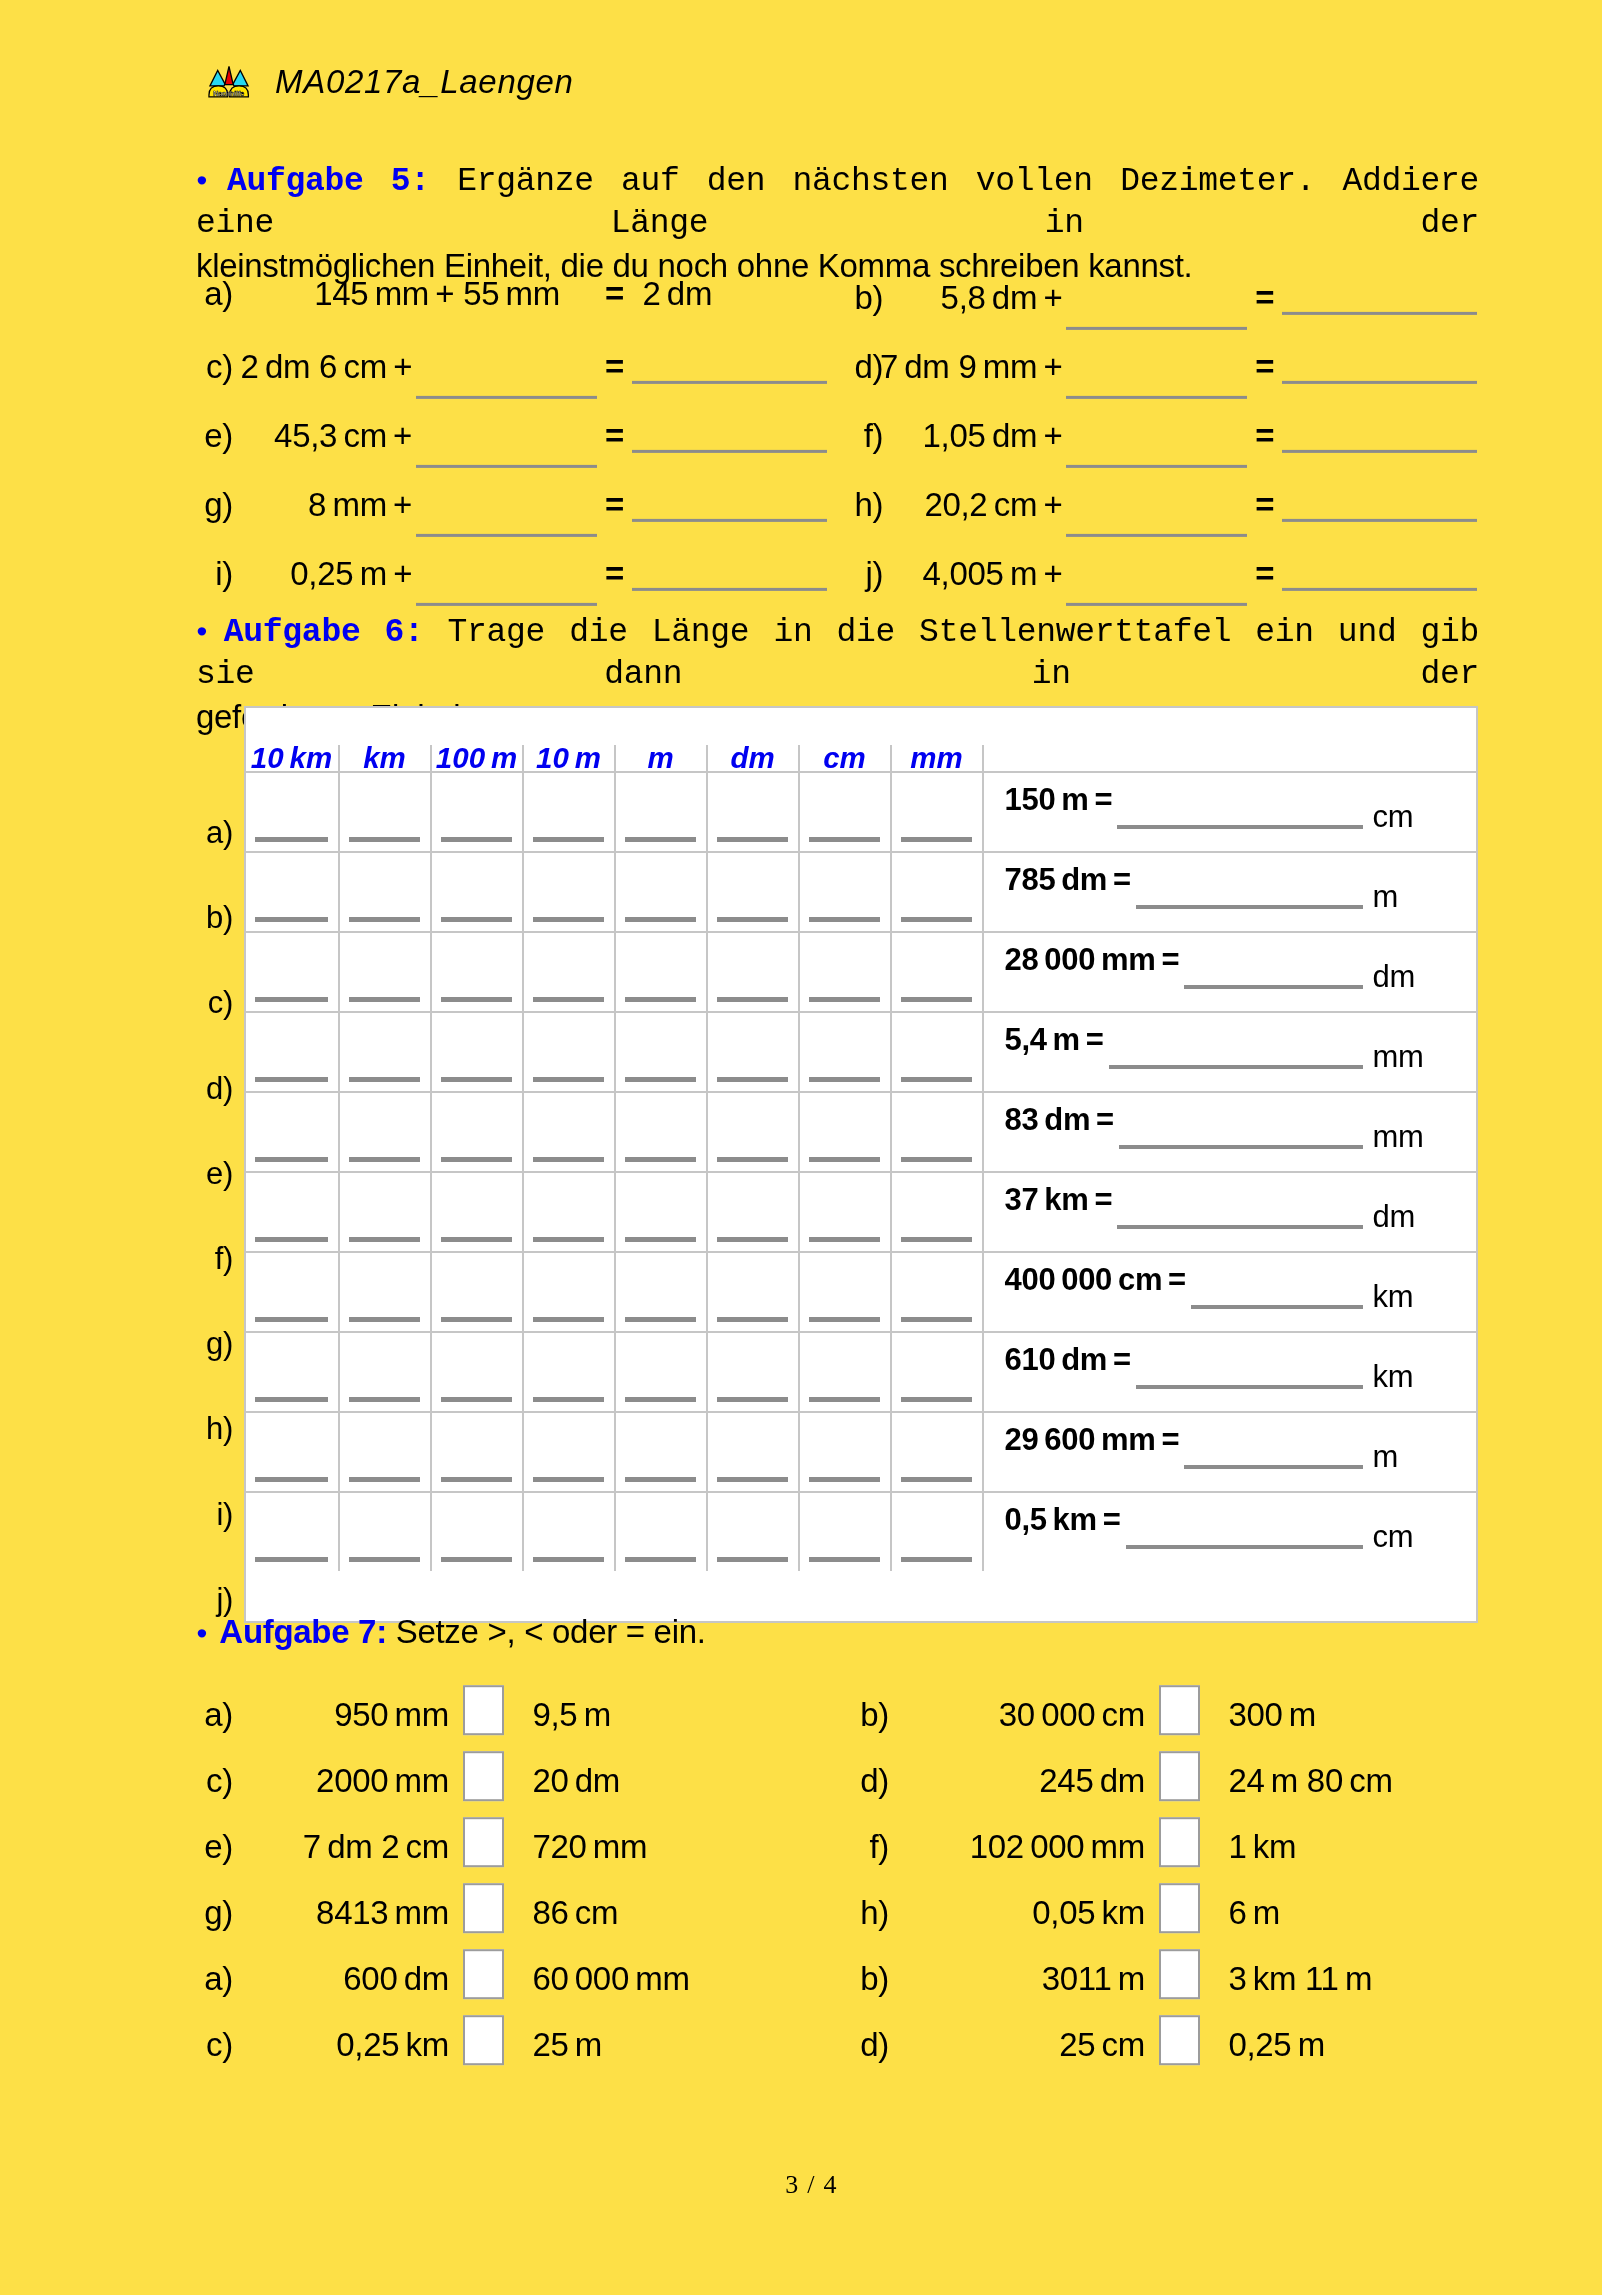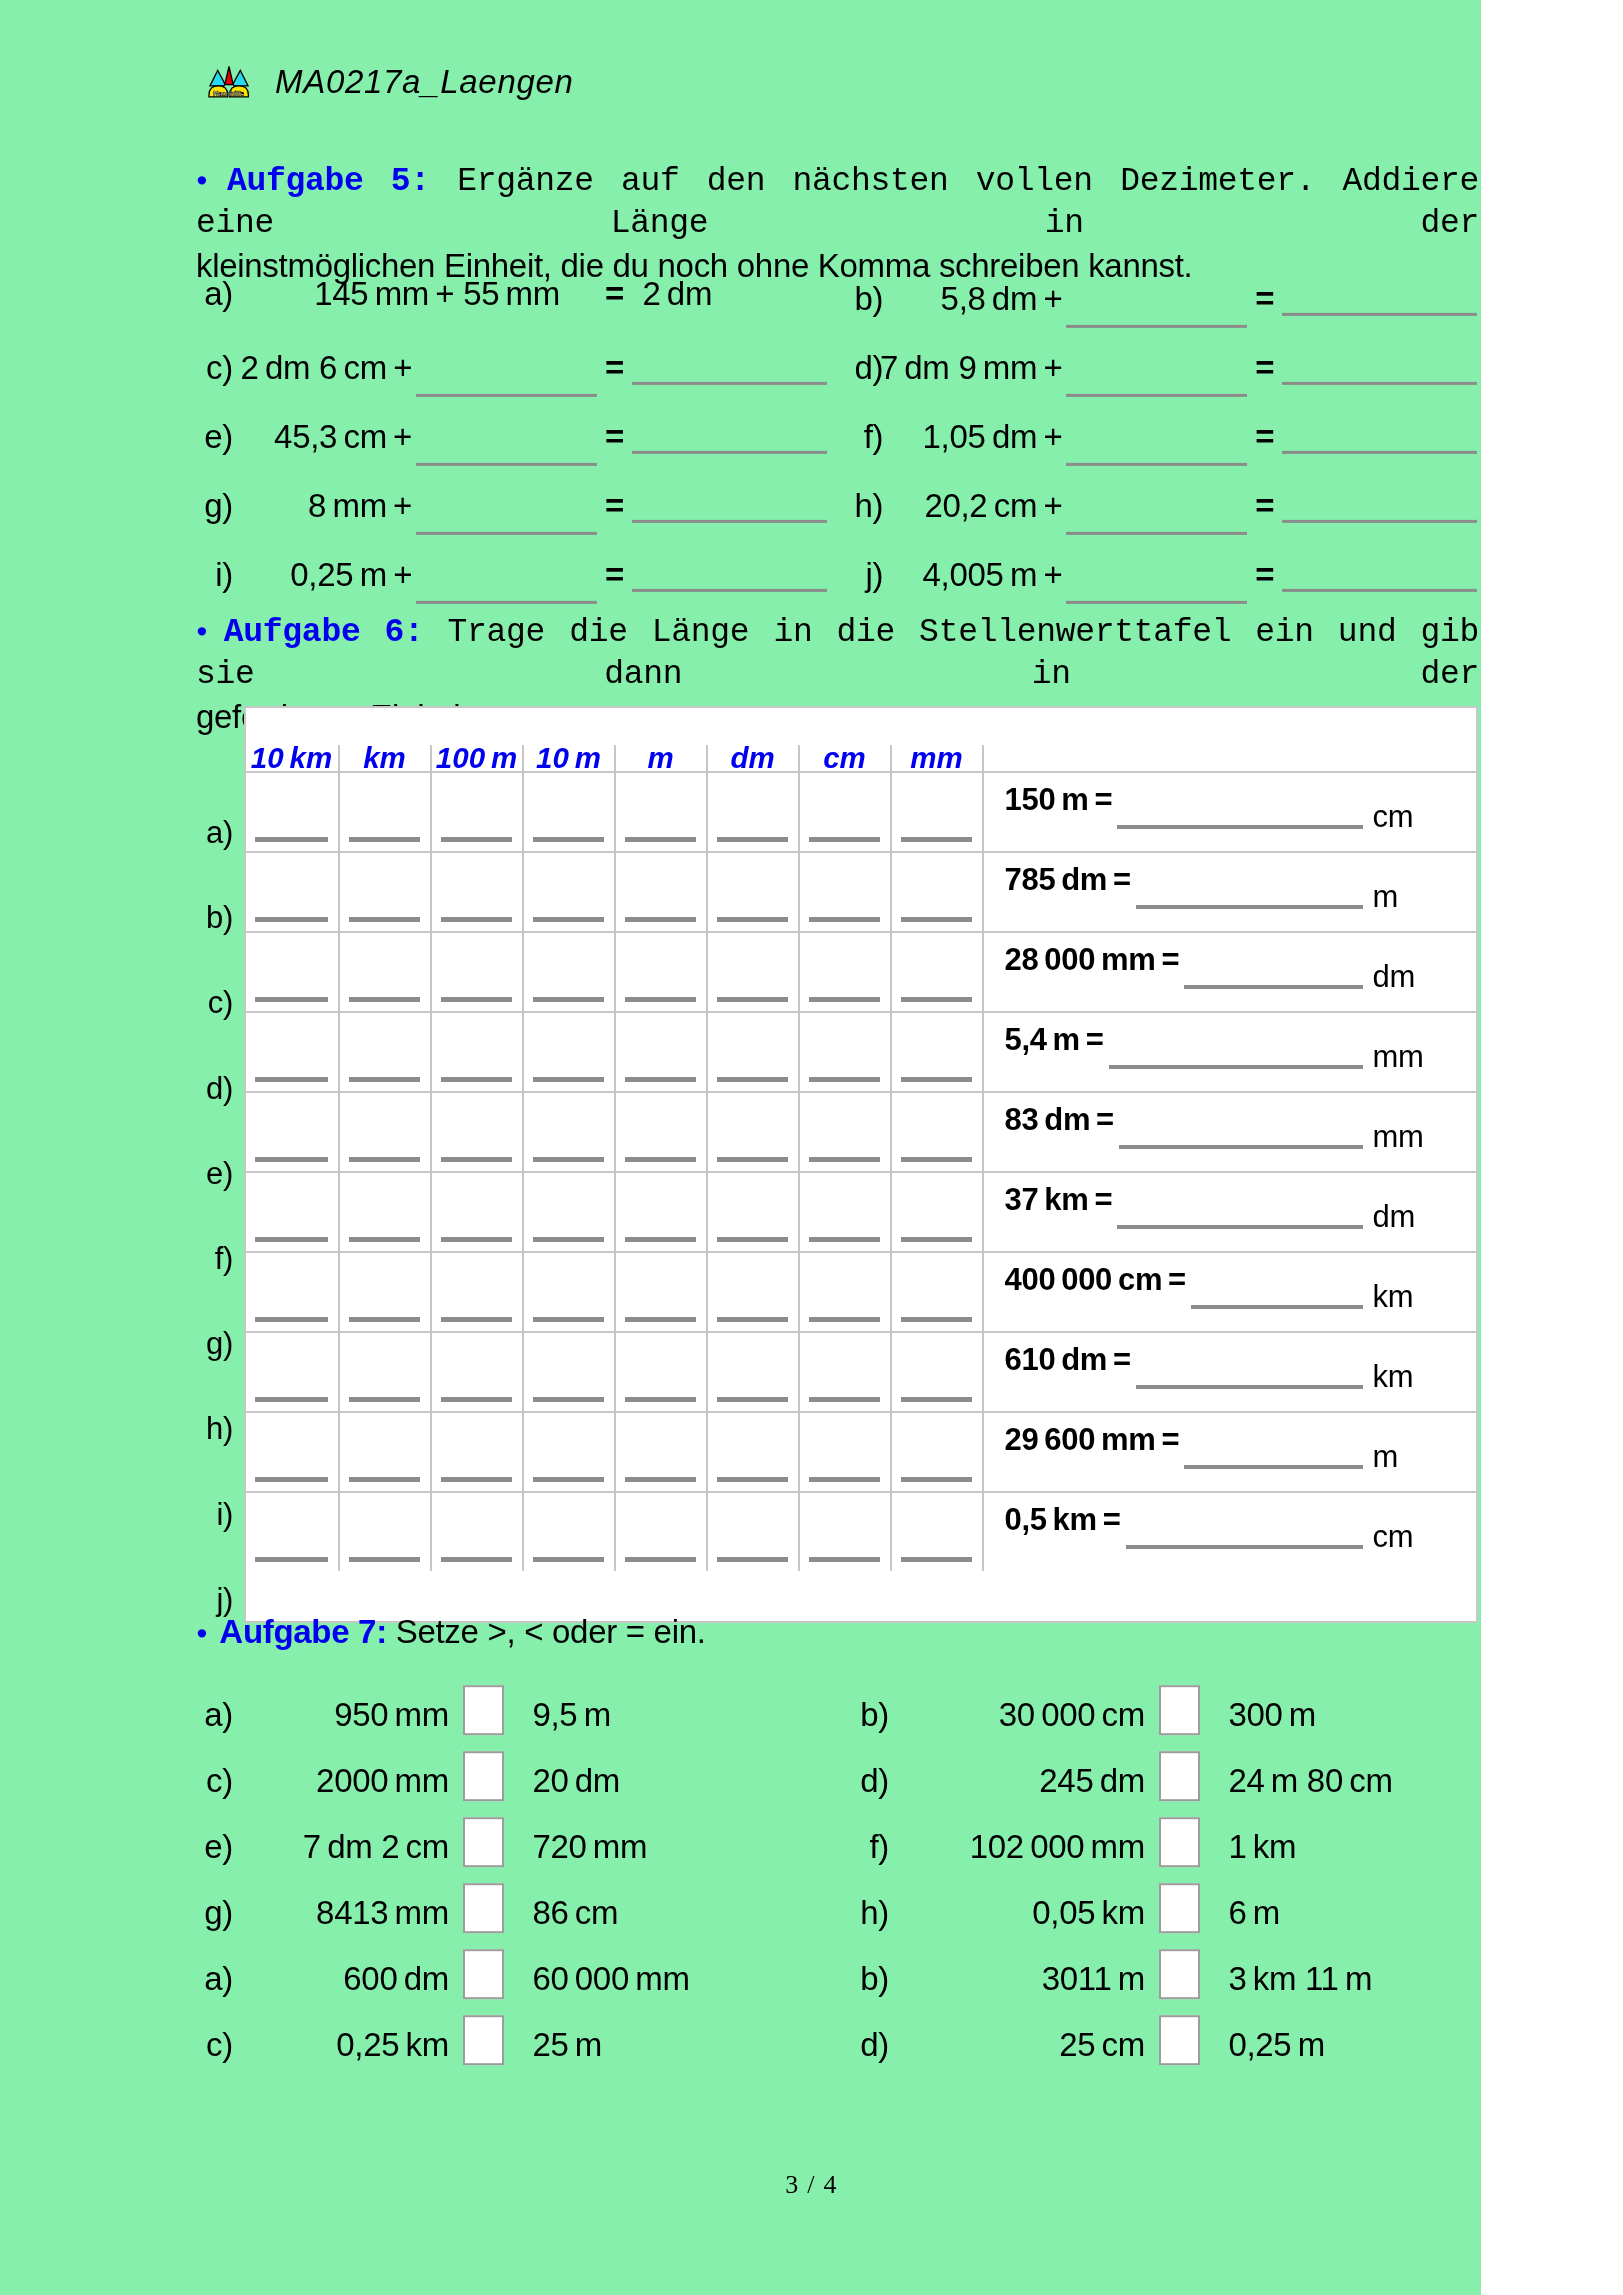--- a/index.html
+++ b/index.html
@@ -1,36 +1,36 @@
 <!DOCTYPE html>
 <html style="--accent: #0000f0; --line: #8c8c8c; --grid: #c6c6c6; --boxb: #9c9c9c;font-size:10.5px"><head>
 <meta charset="utf-8">
 <style>
   :root { --accent:#0000f0; --line:#8c8c8c; --grid:#c6c6c6; --boxb:#9c9c9c; }
   html,body{margin:0;padding:0;background:#ffffff;}
-  .page{position:relative;width:1481px;height:2295px;background:#86efac;overflow:hidden;
+  .page{position:relative;width:1602px;height:2295px;background:#fde047;overflow:hidden;
         font-family:"Liberation Sans","DejaVu Sans",sans-serif;color:#000;
         font-size:33px;letter-spacing:-0.3px;}
   
   .hdr{position:absolute;left:208px;top:65px;display:flex;align-items:flex-end;}
   .logo{width:42px;height:34px;flex:none;}
   .hdr-title{margin-left:25px;font-family:Liberation Sans, sans-serif;
              font-style:italic;font-size:33px;letter-spacing:0.7px;line-height:34px;}
   
   .para{position:absolute;left:196px;width:1283px;line-height:42px;}
   .pjust{text-align:justify;text-align-last:justify;font-family:Liberation Mono, monospace;}
   .bullet{color:var(--accent);font-size:19.6px;vertical-align:3.9px;margin-right:11.8px;}
   .hlabel{color:var(--accent);font-weight:bold;}
   
   .a5-grid{position:absolute;left:196px;top:259px;width:1283px;}
   .a5-row{display:flex;height:69px;align-items:center;}
   .a5-half{display:flex;align-items:baseline;width:632px;flex:none;}
   .a5-half.rt{margin-left:18.3px;}
   .ltr{width:37px;text-align:right;margin-right:13px;flex:none;}
-  .z1{width:351px;flex:none;display:flex;justify-content:flex-end;align-items:center;}
+  .z1{width:351px;flex:none;display:flex;justify-content:flex-end;align-items:flex-start;}
   .z1a .expr{margin-right:37px;}
   .expr{white-space:pre;}
   .blank{display:inline-block;height:42px;border-bottom:3.9px solid var(--line);
          transform:translateY(5.9px);flex:none;}
   .b1{width:181px;margin-left:3.9px;}
   .eq{width:35px;text-align:center;font-weight:bold;flex:none;}
   .b2{width:195px;}
   .given{margin-left:10.5px;white-space:pre;}
   
   .a6-wrap{position:absolute;left:196px;top:706px;display:flex;}

